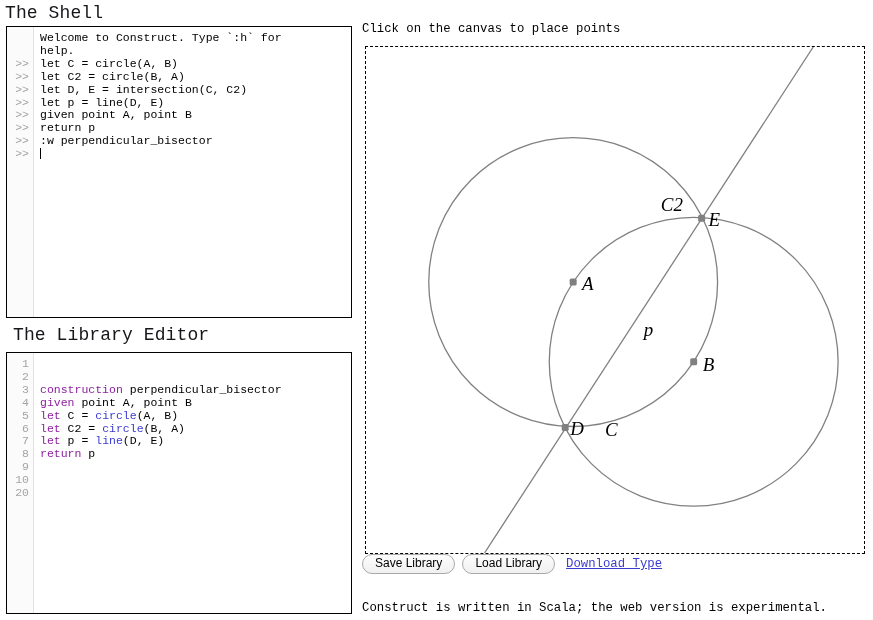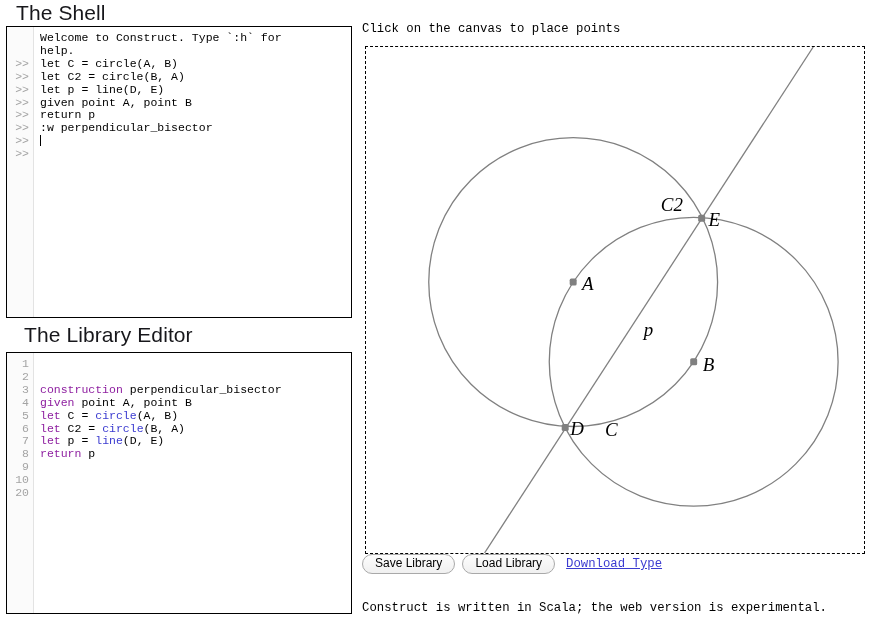--- a/index.html
+++ b/index.html
@@ -19,27 +19,27 @@
   
   #left-col {
     position: absolute;
     left: 0;
     top: 0;
     width: 356px;
     height: 620px;
   }
 
   .panel-heading {
-    font-family: Liberation Sans, sans-serif;
-    font-size: 21px;
+    font-family: Liberation Mono, monospace;
+    font-size: 18px;
     font-weight: 400;
     color: #17171b;
     line-height: 22px;
     margin: 0;
-    padding: 2px 0 3px 16px;
+    padding: 2px 0 3px 5px;
     letter-spacing: 0.1px;
   }
 
   .code-panel {
     border: 1px solid #000000;
     background: #ffffff;
     box-sizing: border-box;
     position: relative;
     overflow: hidden;
   }
@@ -205,20 +205,21 @@
         <div class="gutter-line">&gt;&gt;</div>
         <div class="gutter-line">&gt;&gt;</div>
         <div class="gutter-line">&gt;&gt;</div>
         <div class="gutter-line">&gt;&gt;</div>
       </div>
     <div class="code-body" id="shell-body">
         <div class="code-line">Welcome to Construct. Type `:h` for</div>
         <div class="code-line">help.</div>
         <div class="code-line">let C = circle(A, B)</div>
         <div class="code-line">let C2 = circle(B, A)</div>
+        <div class="code-line">let D, E = intersection(C, C2)</div>
         <div class="code-line">let p = line(D, E)</div>
         <div class="code-line">given point A, point B</div>
         <div class="code-line">return p</div>
         <div class="code-line">:w perpendicular_bisector</div>
         <div class="code-line"><span class="caret"></span></div>
       </div>
   </div>
 
   <h1 class="panel-heading" style="position:absolute; left:8px; top:322px;">The Library Editor</h1>
 

